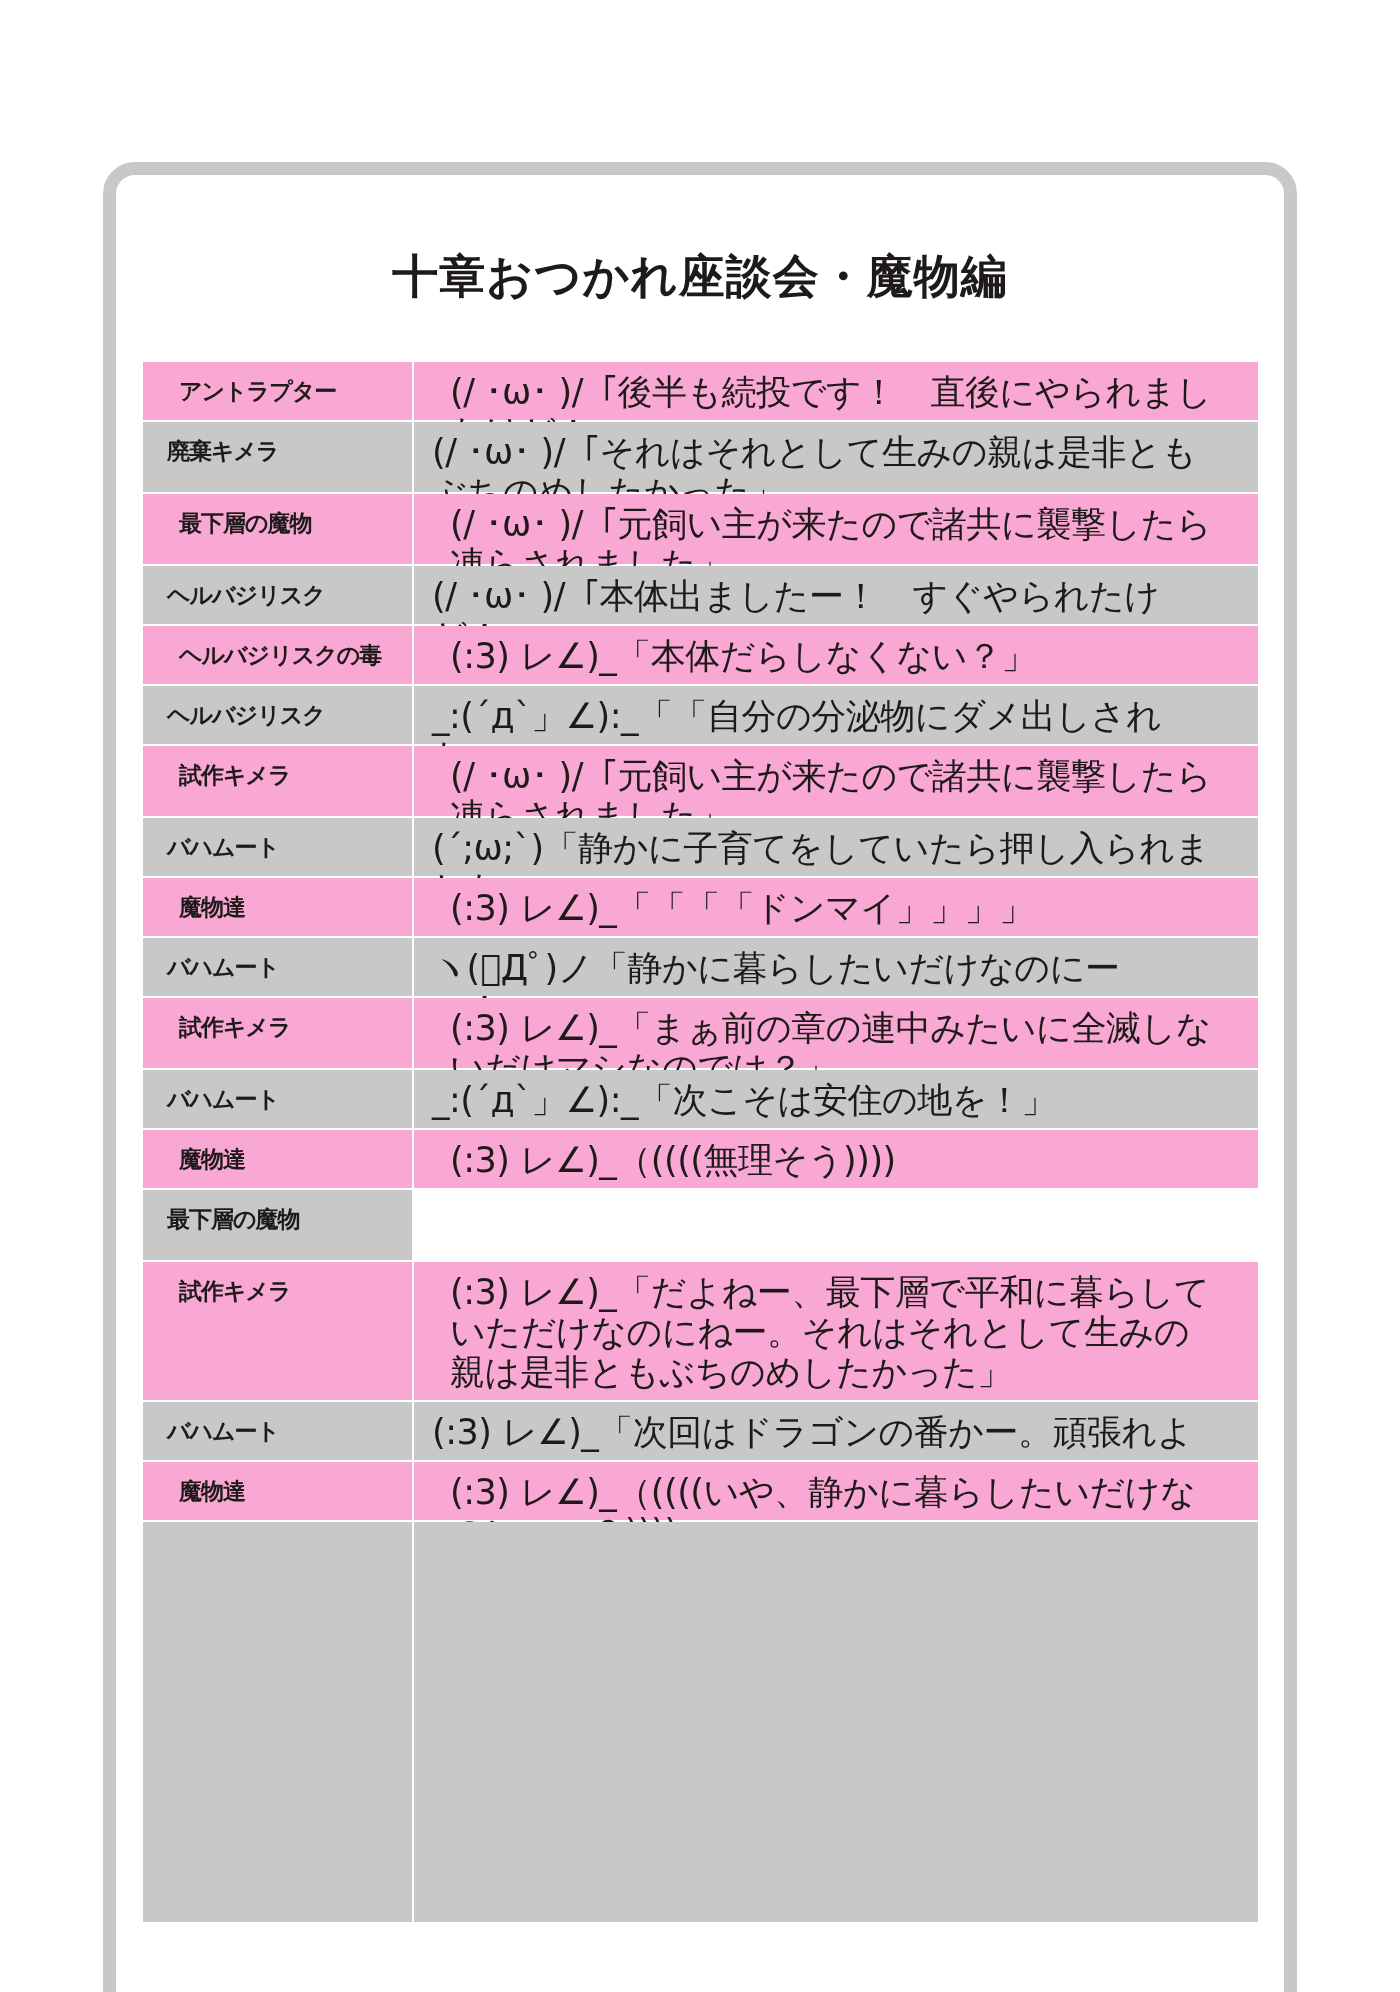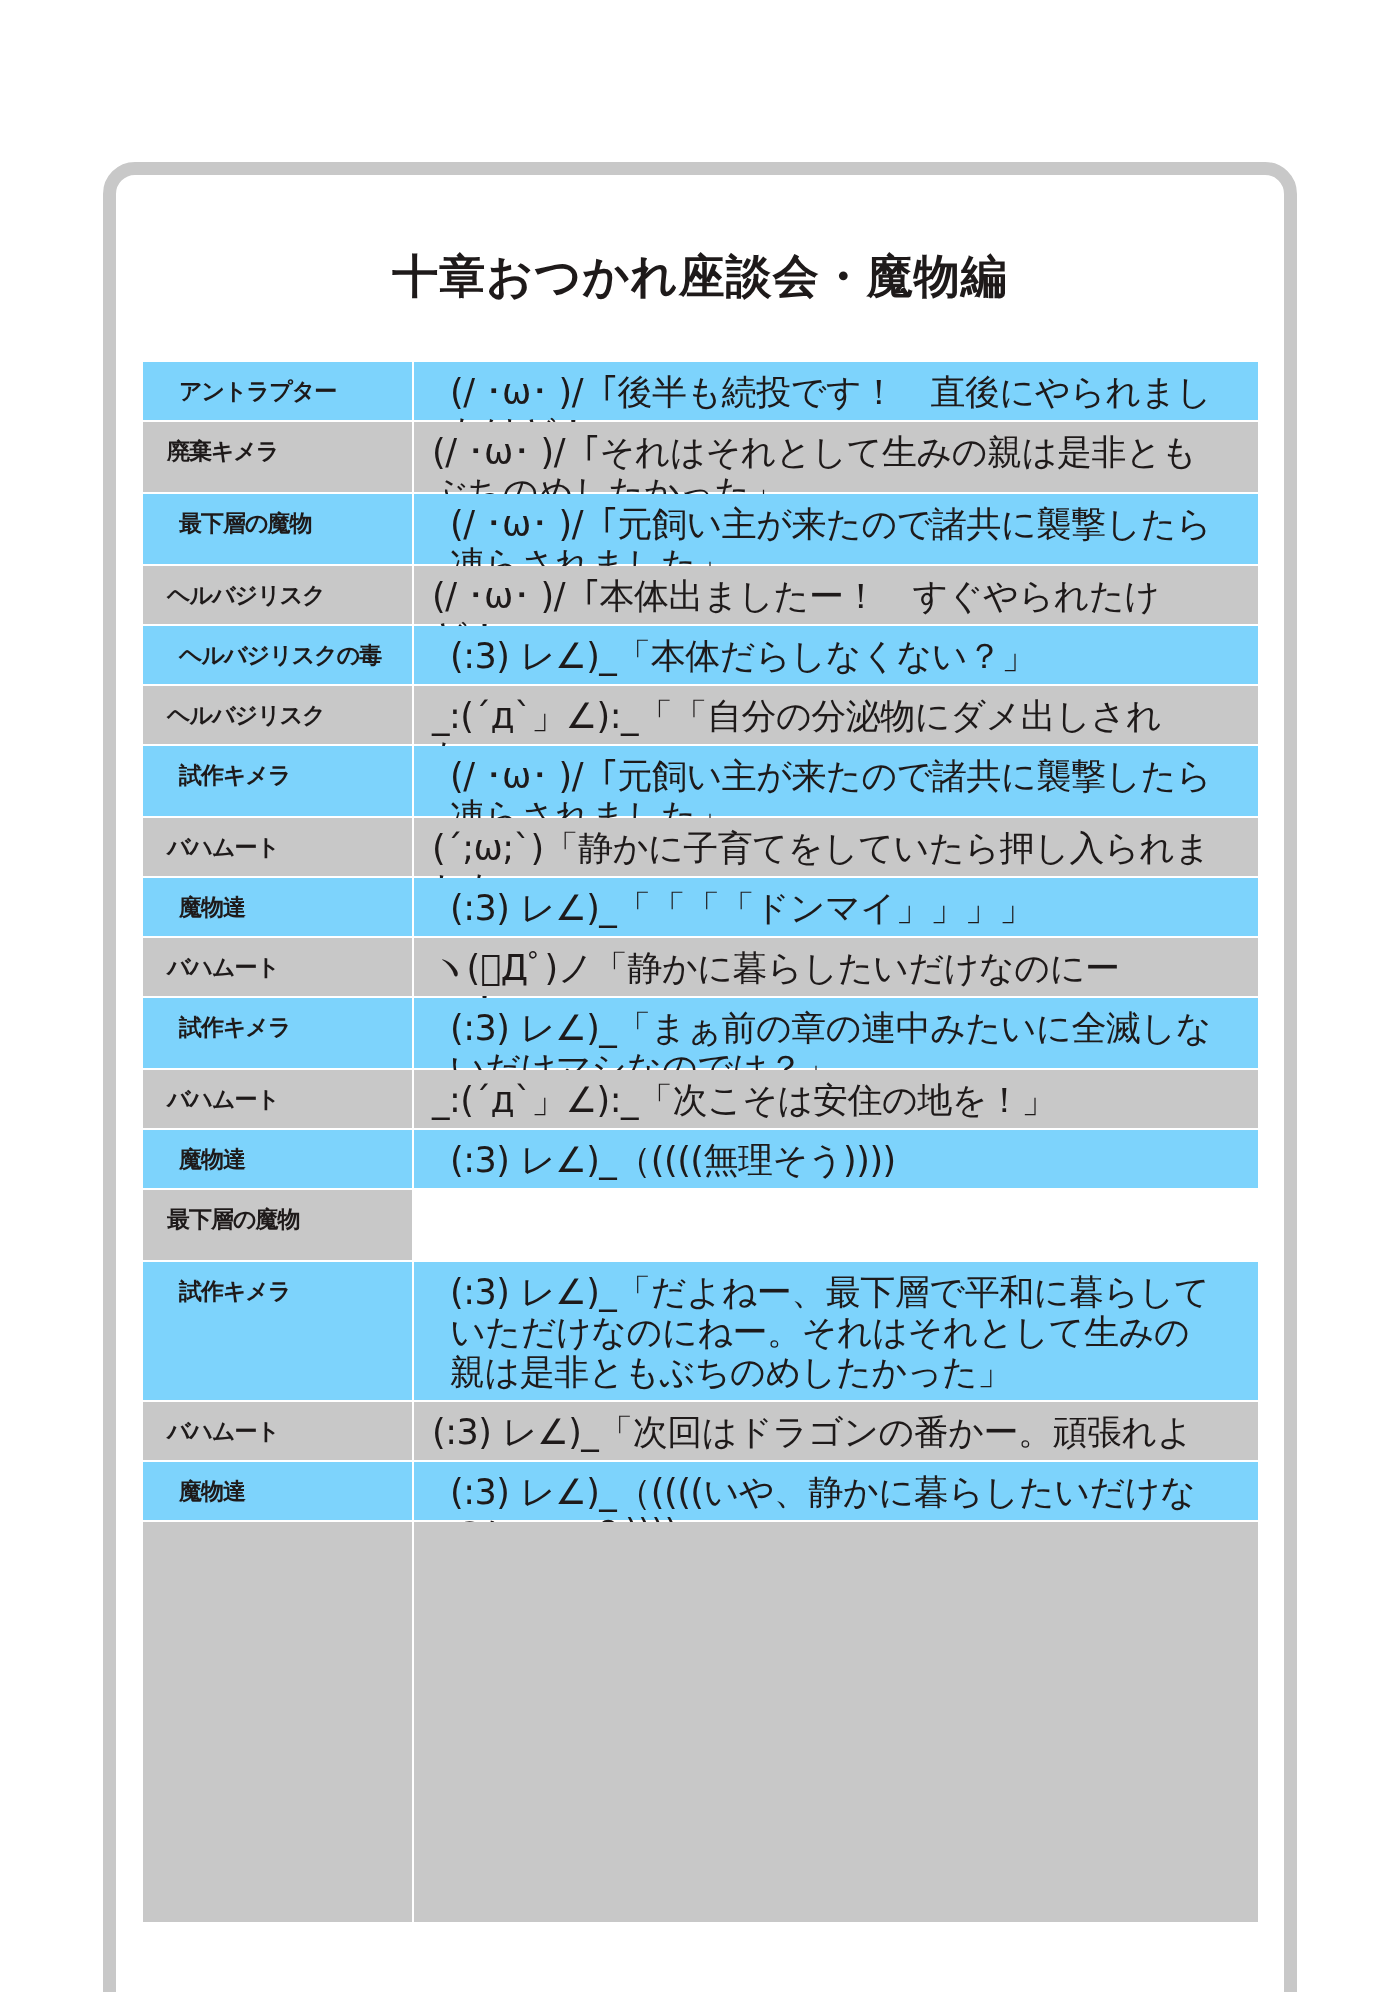--- a/index.html
+++ b/index.html
@@ -64,21 +64,21 @@
     .row .msg {
       margin-left: 2px;
       flex: 1 1 auto;
       box-sizing: border-box;
       padding: 10px 40px 0 18px;
       font-size: 35px;
       line-height: 40px;
       color: #1e1a1a;
       letter-spacing: -0.5px;
     }
-    .row.light .name, .row.light .msg { background: #7dd3fc; padding-left: 36px; }
+    .row.light .name, .row.light .msg { background: #f9a8d4; padding-left: 36px; }
     .row.dark .name, .row.dark .msg { background: #c8c8c8; }
     .row.l1 .name, .row.l1 .msg { height: 58px; }
     .row.l2 .name, .row.l2 .msg { height: 70px; }
     .row.l3 .name, .row.l3 .msg { height: 138px; }
     .row.filler .name, .row.filler .msg { height: 400px; background: #c8c8c8; }
   </style>
 </head>
 <body>
 
 <div class="frame"></div>

